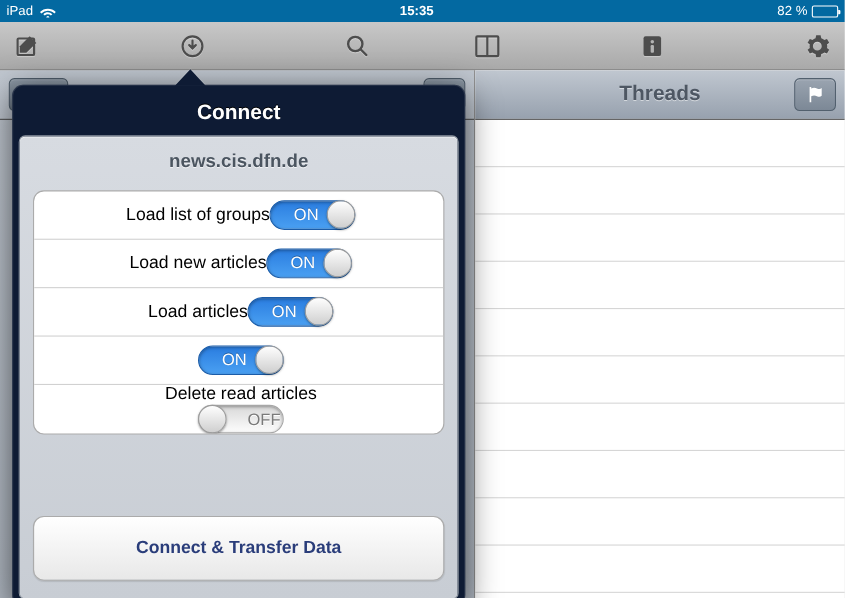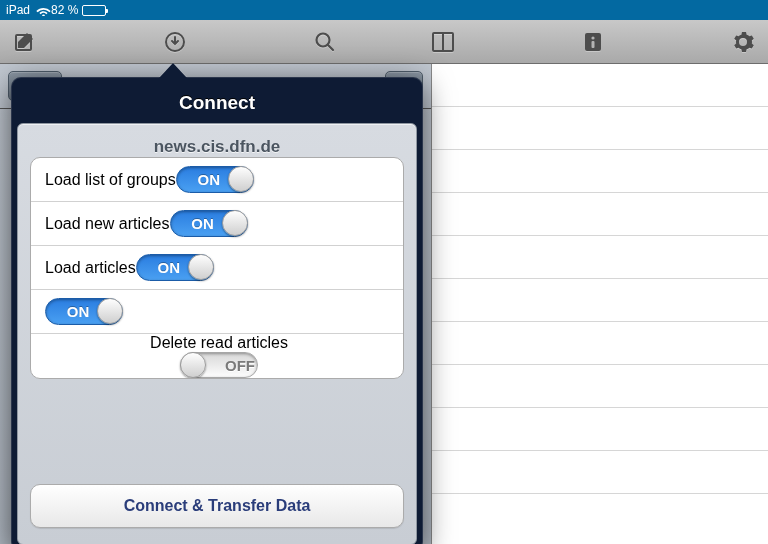--- a/index.html
+++ b/index.html
@@ -32,55 +32,56 @@
   .left-bg .bg-btn { position:absolute; top:7px; height:30px; border-radius:5px; border:1px solid #4f5d6b; background:linear-gradient(#8d99a6,#6c7885); box-shadow:inset 0 1px 0 rgba(255,255,255,0.2);}
   .left-bg .bg-btn.left { left:8px; width:54px;}
   .left-bg .bg-btn.right{ right:8px; width:38px;}
 
   
   .popover { position:absolute; left:11px; top:65px; width:412px; height:474px; border-radius:10px; background:#0e1b34; box-shadow:0 6px 30px rgba(0,0,0,0.6), inset 0 0 0 1px rgba(255,255,255,0.12); padding:6px;margin-top:12px; }
   .popover::before { content:""; position:absolute; top:-14px; left:148px; width:0; height:0; border-left:14px solid transparent; border-right:14px solid transparent; border-bottom:15px solid #0e1b34; filter:drop-shadow(0 -1px 0 rgba(255,255,255,0.15));}
   .pop-header { height:40px; display:flex; align-items:center; justify-content:center; }
   .pop-header h2 { color:#fff; font-size:19px; font-weight:bold; text-shadow:0 -1px 0 #000; }
   .pop-body { height:422px; background:linear-gradient(#d7dbe1,#c8cdd4); border-radius:6px; border:1px solid #8f97a1; padding:0; position:relative; box-shadow:inset 0 1px 0 rgba(255,255,255,0.6);}
-  .section-title { text-align:center; color:#4b5560; font-size:17px; font-weight:bold; text-shadow:0 1px 0 rgba(255,255,255,0.7); padding:13px 0 0; }
+  .section-title { text-align:center; color:#4b5560; font-size:17px; font-weight:bold; text-shadow:0 1px 0 rgba(255,255,255,0.7); padding:13px 0 16px; }
   .settings { margin:0 12px; background:#fff; border:1px solid #ababab; border-radius:10px; overflow:hidden; }
-  .settings .row { height:44px; display:flex; align-items:center; justify-content:flex-start; padding:0 10px 0 14px; border-bottom:1px solid #d1d1d1; }
+  .settings .row { height:44px; display:flex; align-items:center; justify-content:center; padding:0 10px 0 14px; border-bottom:1px solid #d1d1d1; }
   .settings .row:last-child { border-bottom:none;flex-direction:column; }
   .settings .row .label { font-size:16px; color:#000; }
   .switch { width:78px; height:27px; border-radius:14px; position:relative; box-shadow:inset 0 1px 3px rgba(0,0,0,0.35); cursor:pointer; display:flex; align-items:center; border:1px solid; }
   .switch.on { background:linear-gradient(#2a7de0,#4aa0f2); border-color:#1b5ca8; }
   .switch.off{ background:linear-gradient(#d8d8d8,#fdfdfd); border-color:#a7a7a7; }
   .switch .knob { width:26px; height:26px; background:linear-gradient(#fefefe,#cfcfcf); border-radius:50%; position:absolute; top:-1px; border:1px solid #9c9c9c; box-shadow:0 1px 2px rgba(0,0,0,0.4);}
   .switch.on .knob { right:-1px; }
   .switch.off .knob{ left:-1px; }
-  .switch .txt { font-size:15px; font-weight:bold; position:absolute; width:60px; text-align:center; }
+  .switch .txt { font-size:15px; font-weight:normal; position:absolute; width:60px; text-align:center; }
   .switch.on .txt { left:2px; color:#fff; text-shadow:0 -1px 0 rgba(0,0,0,0.3);}
   .switch.off .txt{ right:2px; color:#7a7a7a; text-shadow:0 1px 0 #fff;padding-left:30px;}
-  .action-btn { position:absolute; bottom:16px; left:12px; right:12px; height:44px; border-radius:10px; border:1px solid #ababab; background:linear-gradient(#fff,#e8e8e8); display:flex; align-items:center; justify-content:center; cursor:pointer; box-shadow:0 1px 1px rgba(0,0,0,0.1);text-align:center;}
+  .action-btn { position:absolute; bottom:16px; left:12px; right:12px; height:59px; border-radius:10px; border:1px solid #ababab; background:linear-gradient(#fff,#e8e8e8); display:flex; align-items:center; justify-content:center; cursor:pointer; box-shadow:0 1px 1px rgba(0,0,0,0.1);text-align:center;}
   .action-btn span { color:#2a3d7a; font-size:16px; font-weight:bold; }
 
   
   .battery { display:inline-flex; align-items:center; }
   .battery .shell { width:24px; height:11px; border:1px solid #fff; border-radius:2px; position:relative; padding:1px; }
   .battery .shell::after { content:""; position:absolute; right:-3px; top:3px; width:2px; height:4px; background:#fff; border-radius:0 1px 1px 0;}
   .battery .fill { height:100%; background:#fff; }
 </style>
 </head>
 <body>
 
 <div class="status">
   <div class="left">
     <span>iPad</span>
     <span class="wifi">
       <svg width="15" height="11" viewBox="0 0 15 11">
           <path fill="#fff" d="M7.5 9.5a1.4 1.4 0 100 2.8 1.4 1.4 0 000-2.8zm0-3.3c-1.6 0-3 .6-4.1 1.7l1.3 1.3a4 4 0 015.6 0l1.3-1.3A5.8 5.8 0 007.5 6.2zm0-3.3C4.7 2.9 2.2 4 .3 5.9l1.3 1.3A8.5 8.5 0 017.5 4.7c2.2 0 4.3.9 5.9 2.5l1.3-1.3A10.3 10.3 0 007.5 2.9z"></path>
         </svg>
     </span>
   </div>
+  <div class="center">15:35</div>
   <div class="right">
     <span>82 %</span>
     <span class="battery">
       <span class="shell"><span class="fill" id="batt-fill" style="width: 82%;"></span></span>
     </span>
   </div>
 </div>
 
 <div class="toolbar">
   <div class="group" style="gap:120px;">
@@ -126,20 +127,28 @@
 </div>
 
 <div class="left-bg">
   <div class="bg-header">
     <div class="bg-btn left"></div>
     <div class="bg-btn right"></div>
   </div>
 </div>
 
 <div class="right-pane">
+  <div class="right-header">
+    <h1>Threads</h1>
+    <div class="flag-btn">
+      <svg width="16" height="16" viewBox="0 0 16 16" fill="#fff">
+          <path d="M3 1v14h1.5V9.5C9 7 11 12 14 9V2c-3 3-5-2-9.5.5V1H3z"></path>
+        </svg>
+    </div>
+  </div>
   <div class="threads-list" id="threads-list">
       <div class="thread-row"></div>
       <div class="thread-row"></div>
       <div class="thread-row"></div>
       <div class="thread-row"></div>
       <div class="thread-row"></div>
       <div class="thread-row"></div>
       <div class="thread-row"></div>
       <div class="thread-row"></div>
       <div class="thread-row"></div>

